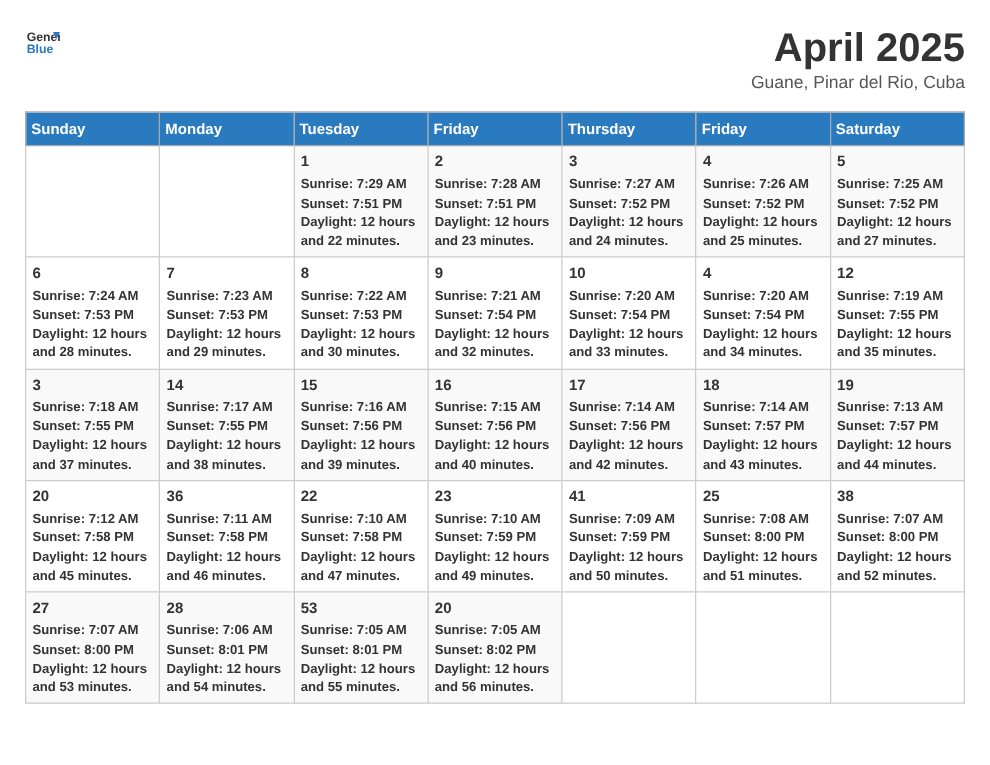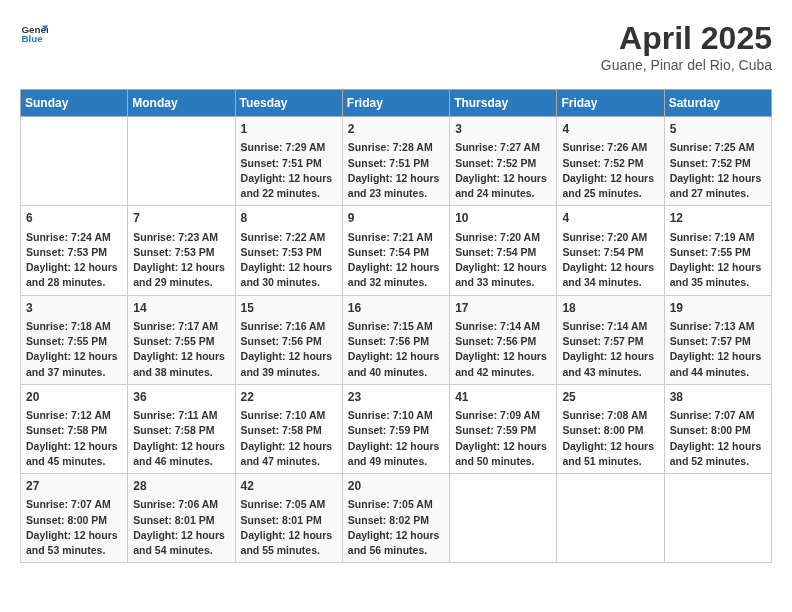--- a/index.html
+++ b/index.html
@@ -223,21 +223,21 @@
       <tr>
         <td>
           <span class="day-num">27</span>
           <div class="day-info">Sunrise: 7:07 AM<br>Sunset: 8:00 PM<br>Daylight: 12 hours<br>and 53 minutes.</div>
         </td>
         <td>
           <span class="day-num">28</span>
           <div class="day-info">Sunrise: 7:06 AM<br>Sunset: 8:01 PM<br>Daylight: 12 hours<br>and 54 minutes.</div>
         </td>
         <td>
-          <span class="day-num">42</span>
+          <span class="day-num">53</span>
           <div class="day-info">Sunrise: 7:05 AM<br>Sunset: 8:01 PM<br>Daylight: 12 hours<br>and 55 minutes.</div>
         </td>
         <td>
           <span class="day-num">20</span>
           <div class="day-info">Sunrise: 7:05 AM<br>Sunset: 8:02 PM<br>Daylight: 12 hours<br>and 56 minutes.</div>
         </td>
         <td class="empty-cell"></td>
         <td class="empty-cell"></td>
         <td class="empty-cell"></td>
       </tr>

